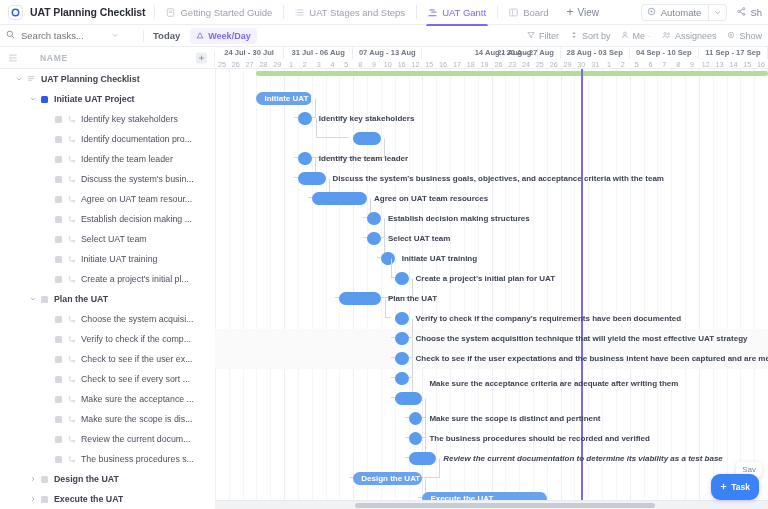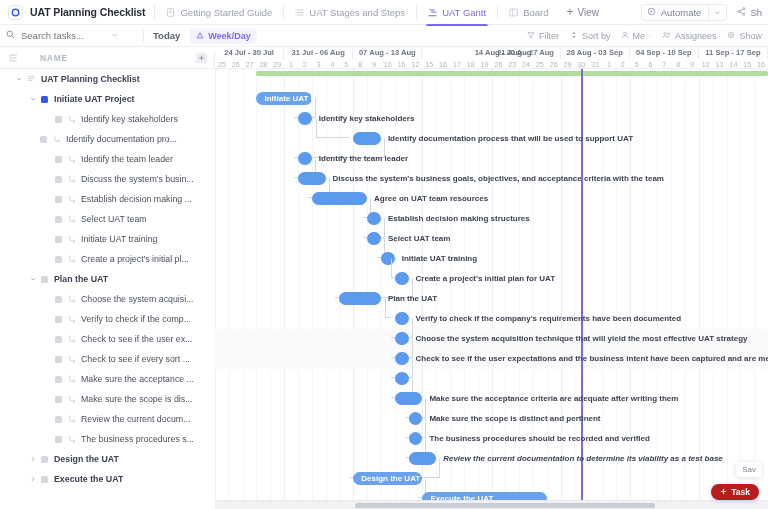--- a/index.html
+++ b/index.html
@@ -152,22 +152,22 @@
     position: absolute; color: #fff; font-size: 8px; font-weight: bold;
     line-height: 13px; padding-left: 8px; white-space: nowrap;
   }
   .barlabel-out {
     position: absolute; color: #3c4250; font-size: 8px; font-weight: bold;
     line-height: 13px; white-space: nowrap;
   }
   .dep { position: absolute; border-color: #cdd1d8; border-style: solid; }
 
   .addtask {
-    position: absolute; right: 9px; bottom: 9px; height: 16px;
-    background: #b91c1c; color: #fff; border-radius: 9px; display: flex;
+    position: absolute; right: 9px; bottom: 9px; height: 26px;
+    background: #3b82f6; color: #fff; border-radius: 9px; display: flex;
     align-items: center; padding: 0 9px; font-size: 8.5px; font-weight: bold;
     gap: 4px; cursor: pointer; box-shadow: 0 1px 4px rgba(123,104,238,.35); z-index: 9;
   }
   .savetip {
     position: absolute; right: 6px; bottom: 32px; background: #fff;
     border-radius: 4px; padding: 3px 6px; font-size: 8px; color: #7f8694;
     box-shadow: 0 1px 5px rgba(0,0,0,.13); z-index: 9;
   }
 
   
@@ -412,21 +412,21 @@
           <span class="caret"></span>
           <span class="sq grey" style="margin-left: 4px;"></span>
           <span class="subic">
             <svg width="8" height="8" viewBox="0 0 10 10">
               <path d="M2.2 1.2 V6 a1.6 1.6 0 0 0 1.6 1.6 H6" fill="none" stroke="#c6cad2" stroke-width="1"></path>
               <circle cx="7.2" cy="7.6" r="1.1" fill="none" stroke="#c6cad2" stroke-width="1"></circle>
             </svg>
           </span>
           <span class="tname">Identify key stakeholders</span>
         </div>
-        <div class="trow" style="padding-left: 27px;">
+        <div class="trow" style="padding-left: 42px;">
           <span class="caret"></span>
           <span class="sq grey" style="margin-left: 4px;"></span>
           <span class="subic">
             <svg width="8" height="8" viewBox="0 0 10 10">
               <path d="M2.2 1.2 V6 a1.6 1.6 0 0 0 1.6 1.6 H6" fill="none" stroke="#c6cad2" stroke-width="1"></path>
               <circle cx="7.2" cy="7.6" r="1.1" fill="none" stroke="#c6cad2" stroke-width="1"></circle>
             </svg>
           </span>
           <span class="tname">Identify documentation pro...</span>
         </div>
@@ -444,20 +444,31 @@
         <div class="trow" style="padding-left: 42px;">
           <span class="caret"></span>
           <span class="sq grey" style="margin-left: 4px;"></span>
           <span class="subic">
             <svg width="8" height="8" viewBox="0 0 10 10">
               <path d="M2.2 1.2 V6 a1.6 1.6 0 0 0 1.6 1.6 H6" fill="none" stroke="#c6cad2" stroke-width="1"></path>
               <circle cx="7.2" cy="7.6" r="1.1" fill="none" stroke="#c6cad2" stroke-width="1"></circle>
             </svg>
           </span>
           <span class="tname">Discuss the system's busin...</span>
+        </div>
+        <div class="trow" style="padding-left: 42px;">
+          <span class="caret"></span>
+          <span class="sq grey" style="margin-left: 4px;"></span>
+          <span class="subic">
+            <svg width="8" height="8" viewBox="0 0 10 10">
+              <path d="M2.2 1.2 V6 a1.6 1.6 0 0 0 1.6 1.6 H6" fill="none" stroke="#c6cad2" stroke-width="1"></path>
+              <circle cx="7.2" cy="7.6" r="1.1" fill="none" stroke="#c6cad2" stroke-width="1"></circle>
+            </svg>
+          </span>
+          <span class="tname">Agree on UAT team resour...</span>
         </div>
         <div class="trow" style="padding-left: 42px;">
           <span class="caret"></span>
           <span class="sq grey" style="margin-left: 4px;"></span>
           <span class="subic">
             <svg width="8" height="8" viewBox="0 0 10 10">
               <path d="M2.2 1.2 V6 a1.6 1.6 0 0 0 1.6 1.6 H6" fill="none" stroke="#c6cad2" stroke-width="1"></path>
               <circle cx="7.2" cy="7.6" r="1.1" fill="none" stroke="#c6cad2" stroke-width="1"></circle>
             </svg>
           </span>
@@ -710,21 +721,20 @@
         <div class="rowband" style="top: 280px;"></div>
         <div class="greenbar" style="left: 41.475px; width: 511.525px; top: 2px;"></div>
         <div class="todayline" style="left: 366.362px; top: 0px; bottom: 9px;"></div>
         <div class="bar group" style="left: 41.475px; top: 23px; width: 55.3px;"></div>
         <div class="barlabel-in" style="left: 41.475px; top: 23px; width: 55.3px;">Initiate UAT Project</div>
         <div class="dep" style="left: 78.95px; top: 29px; width: 21.825px; height: 20px; border-width: 1px 1px 1px 0px; border-style: solid; border-color: transparent rgb(211, 215, 222) rgb(211, 215, 222);"></div>
         <div class="bar" style="left: 82.95px; top: 43px; width: 13.825px;"></div>
         <div class="barlabel-out" style="left: 103.775px; top: 43px;">Identify key stakeholders</div>
         <div class="dep" style="left: 100.775px; top: 49px; width: 33.475px; height: 20px; border-width: 1px 0px 1px 1px; border-style: solid; border-color: transparent rgb(211, 215, 222) rgb(211, 215, 222);"></div>
         <div class="bar" style="left: 138.25px; top: 63px; width: 27.65px;"></div>
-        <div class="barlabel-out" style="left: 172.9px; top: 63px;">Identify documentation process that will be used to support UAT</div>
         <div class="dep" style="left: 78.95px; top: 69px; width: 90.95px; height: 20px; border-width: 1px 1px 1px 0px; border-style: solid; border-color: transparent rgb(211, 215, 222) rgb(211, 215, 222);"></div>
         <div class="bar" style="left: 82.95px; top: 83px; width: 13.825px;"></div>
         <div class="barlabel-out" style="left: 103.775px; top: 83px;">Identify the team leader</div>
         <div class="dep" style="left: 78.95px; top: 89px; width: 21.825px; height: 20px; border-width: 1px 1px 1px 0px; border-style: solid; border-color: transparent rgb(211, 215, 222) rgb(211, 215, 222);"></div>
         <div class="bar" style="left: 82.95px; top: 103px; width: 27.65px;"></div>
         <div class="barlabel-out" style="left: 117.6px; top: 103px;">Discuss the system's business goals, objectives, and acceptance criteria with the team</div>
         <div class="dep" style="left: 92.775px; top: 109px; width: 21.825px; height: 20px; border-width: 1px 1px 1px 0px; border-style: solid; border-color: transparent rgb(211, 215, 222) rgb(211, 215, 222);"></div>
         <div class="bar" style="left: 96.775px; top: 123px; width: 55.3px;"></div>
         <div class="barlabel-out" style="left: 159.075px; top: 123px;">Agree on UAT team resources</div>
         <div class="dep" style="left: 148.075px; top: 129px; width: 8px; height: 20px; border-width: 1px 1px 1px 0px; border-style: solid; border-color: transparent rgb(211, 215, 222) rgb(211, 215, 222);"></div>
@@ -748,21 +758,21 @@
         <div class="dep" style="left: 175.725px; top: 249px; width: 21.825px; height: 20px; border-width: 1px 1px 1px 0px; border-style: solid; border-color: transparent rgb(211, 215, 222) rgb(211, 215, 222);"></div>
         <div class="bar" style="left: 179.725px; top: 263px; width: 13.825px;"></div>
         <div class="barlabel-out" style="left: 200.55px; top: 263px;">Choose the system acquisition technique that will yield the most effective UAT strategy</div>
         <div class="dep" style="left: 175.725px; top: 269px; width: 21.825px; height: 20px; border-width: 1px 1px 1px 0px; border-style: solid; border-color: transparent rgb(211, 215, 222) rgb(211, 215, 222);"></div>
         <div class="bar" style="left: 179.725px; top: 283px; width: 13.825px;"></div>
         <div class="barlabel-out" style="left: 200.55px; top: 283px;">Check to see if the user expectations and the business intent have been captured and are measurable</div>
         <div class="dep" style="left: 175.725px; top: 289px; width: 21.825px; height: 20px; border-width: 1px 1px 1px 0px; border-style: solid; border-color: transparent rgb(211, 215, 222) rgb(211, 215, 222);"></div>
         <div class="bar" style="left: 179.725px; top: 303px; width: 13.825px;"></div>
         <div class="dep" style="left: 175.725px; top: 309px; width: 21.825px; height: 20px; border-width: 1px 1px 1px 0px; border-style: solid; border-color: transparent rgb(211, 215, 222) rgb(211, 215, 222);"></div>
         <div class="bar" style="left: 179.725px; top: 323px; width: 27.65px;"></div>
-        <div class="barlabel-out" style="left: 214.375px; top: 323px;">Make sure the acceptance criteria are adequate after writing them</div>
+        <div class="barlabel-out" style="left: 214.375px; top: 308px;">Make sure the acceptance criteria are adequate after writing them</div>
         <div class="dep" style="left: 189.55px; top: 329px; width: 21.825px; height: 20px; border-width: 1px 1px 1px 0px; border-style: solid; border-color: transparent rgb(211, 215, 222) rgb(211, 215, 222);"></div>
         <div class="bar" style="left: 193.55px; top: 343px; width: 13.825px;"></div>
         <div class="barlabel-out" style="left: 214.375px; top: 343px;">Make sure the scope is distinct and pertinent</div>
         <div class="dep" style="left: 189.55px; top: 349px; width: 21.825px; height: 20px; border-width: 1px 1px 1px 0px; border-style: solid; border-color: transparent rgb(211, 215, 222) rgb(211, 215, 222);"></div>
         <div class="bar" style="left: 193.55px; top: 363px; width: 13.825px;"></div>
         <div class="barlabel-out" style="left: 214.375px; top: 363px;">The business procedures should be recorded and verified</div>
         <div class="dep" style="left: 189.55px; top: 369px; width: 21.825px; height: 20px; border-width: 1px 1px 1px 0px; border-style: solid; border-color: transparent rgb(211, 215, 222) rgb(211, 215, 222);"></div>
         <div class="bar" style="left: 193.55px; top: 383px; width: 27.65px;"></div>
         <div class="barlabel-out" style="left: 228.2px; top: 383px; font-style: italic;">Review the current documentation to determine its viability as a test base</div>
         <div class="dep" style="left: 134.25px; top: 389px; width: 90.95px; height: 20px; border-width: 1px 1px 1px 0px; border-style: solid; border-color: transparent rgb(211, 215, 222) rgb(211, 215, 222);"></div>

